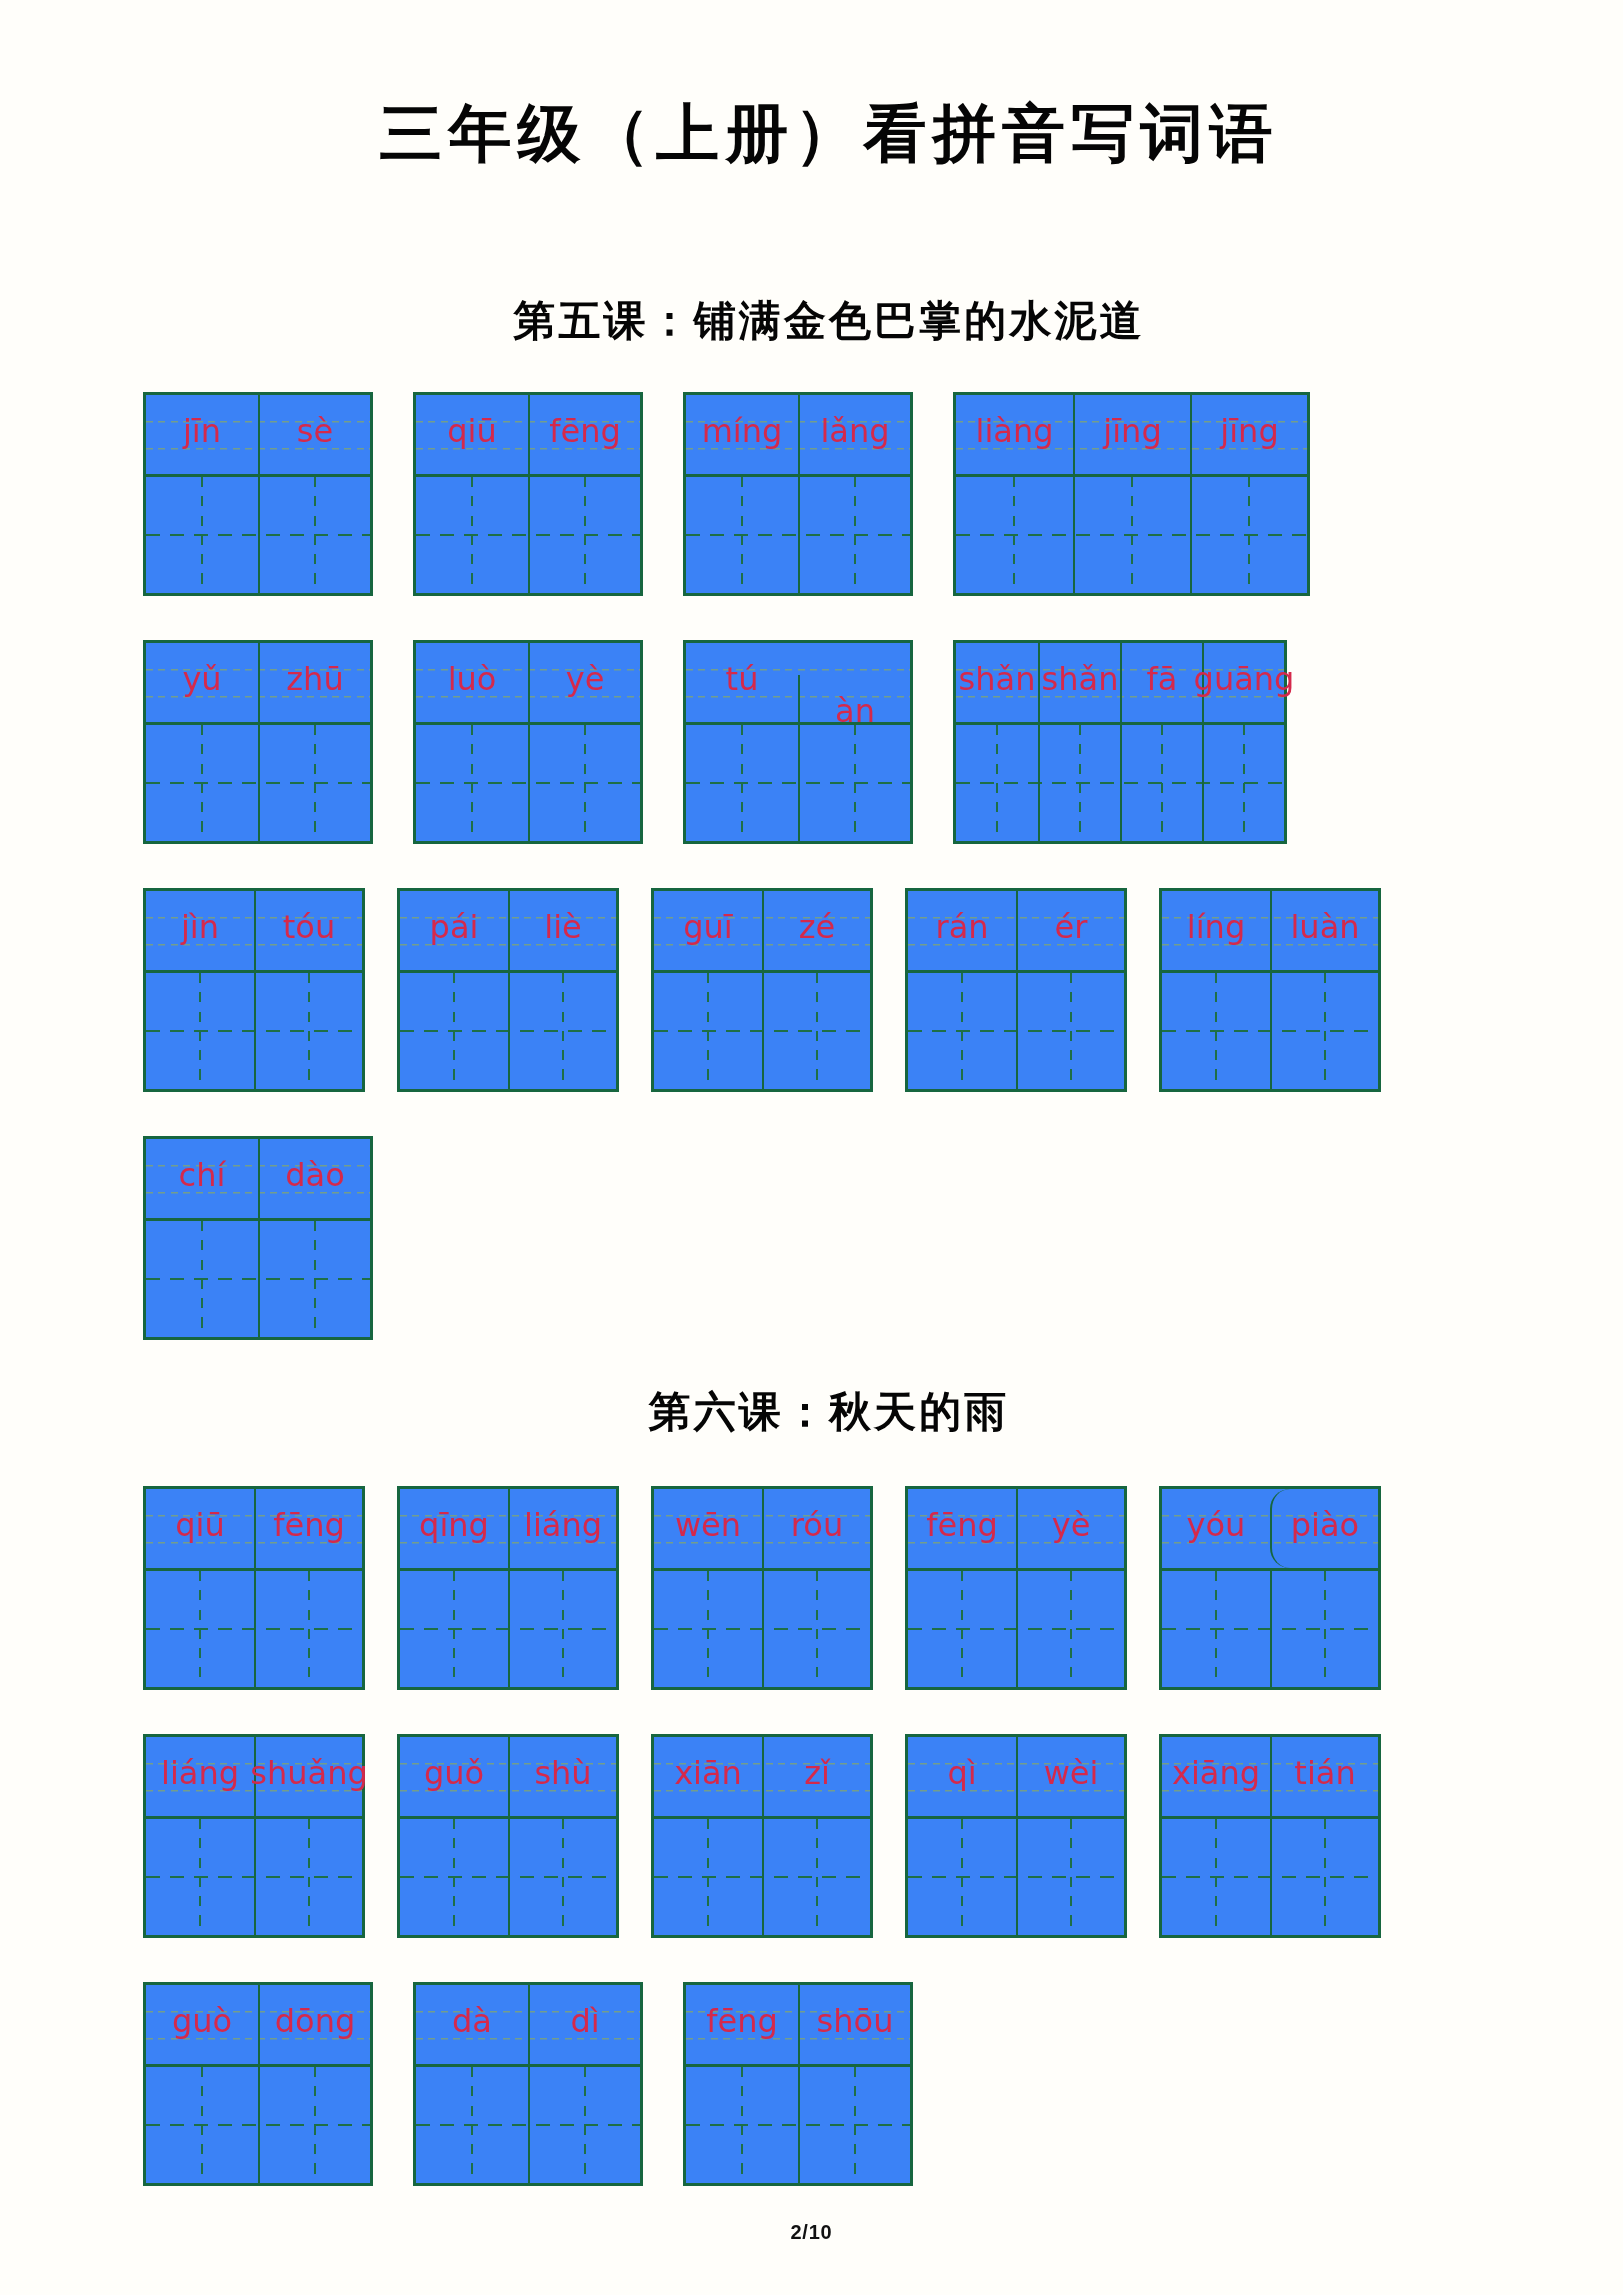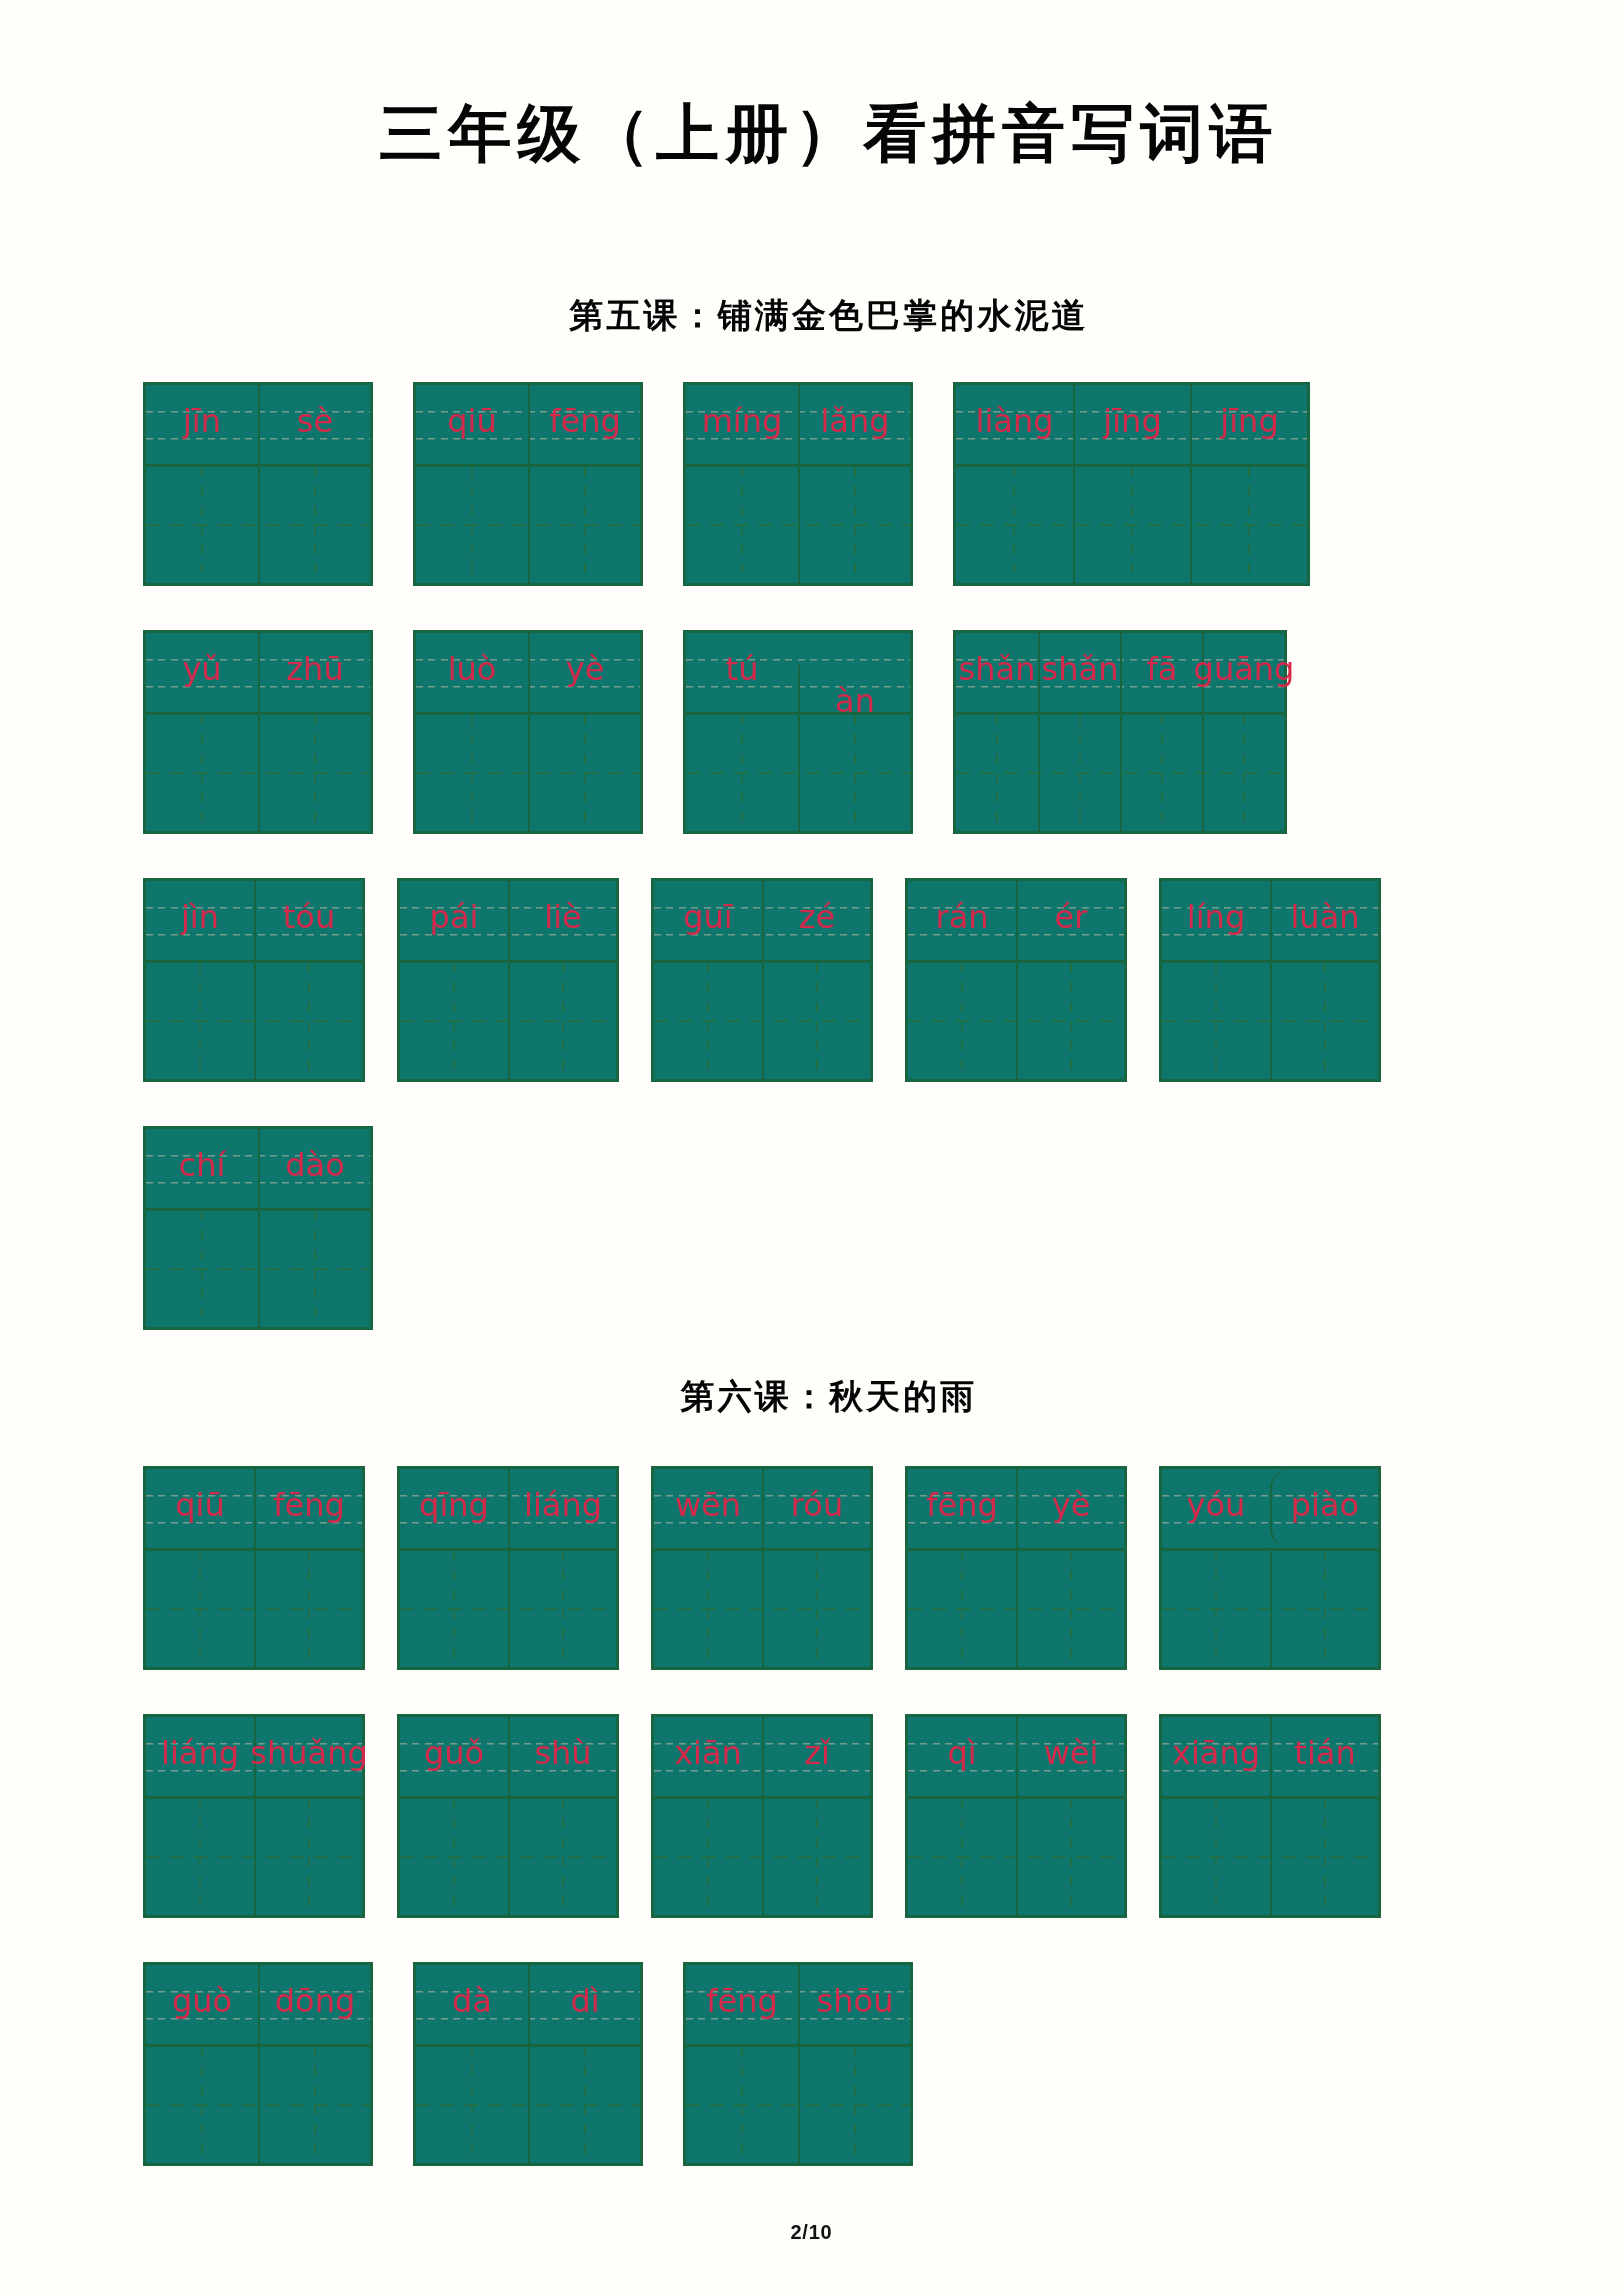--- a/index.html
+++ b/index.html
@@ -27,35 +27,35 @@
     font-family: "Liberation Serif", "DejaVu Serif", serif;
     font-weight: bold;
     font-size: 63px;
     letter-spacing: 6.2px;
     color: #050505;
   }
   .section-heading {
     text-align: center;
     font-family: "Liberation Serif", "DejaVu Serif", serif;
     font-weight: bold;
-    font-size: 34px;
+    font-size: 42px;
     letter-spacing: 3.1px;
     color: #050505;
   }
   .section-heading.first { margin-top: 116px; margin-bottom: 43px; }
   .section-heading.second { margin-top: 39px; margin-bottom: 46px; }
 
   .word-row { display: flex; margin-bottom: 44px; }
   .word-row.last { margin-bottom: 0; }
 
   .word-box {
     display: flex;
     flex-direction: column;
     border: 3.1px solid var(--green);
-    background: #0f766e;
+    background: #3b82f6;
   }
   
   .pinyin-row {
     display: flex;
     height: 79px;
     background-image:
       repeating-linear-gradient(90deg, var(--guide) 0 7px, transparent 7px 12.4px),
       repeating-linear-gradient(90deg, var(--guide) 0 7px, transparent 7px 12.4px);
     background-repeat: no-repeat, no-repeat;
     background-size: 100% 1.5px, 100% 1.5px;

